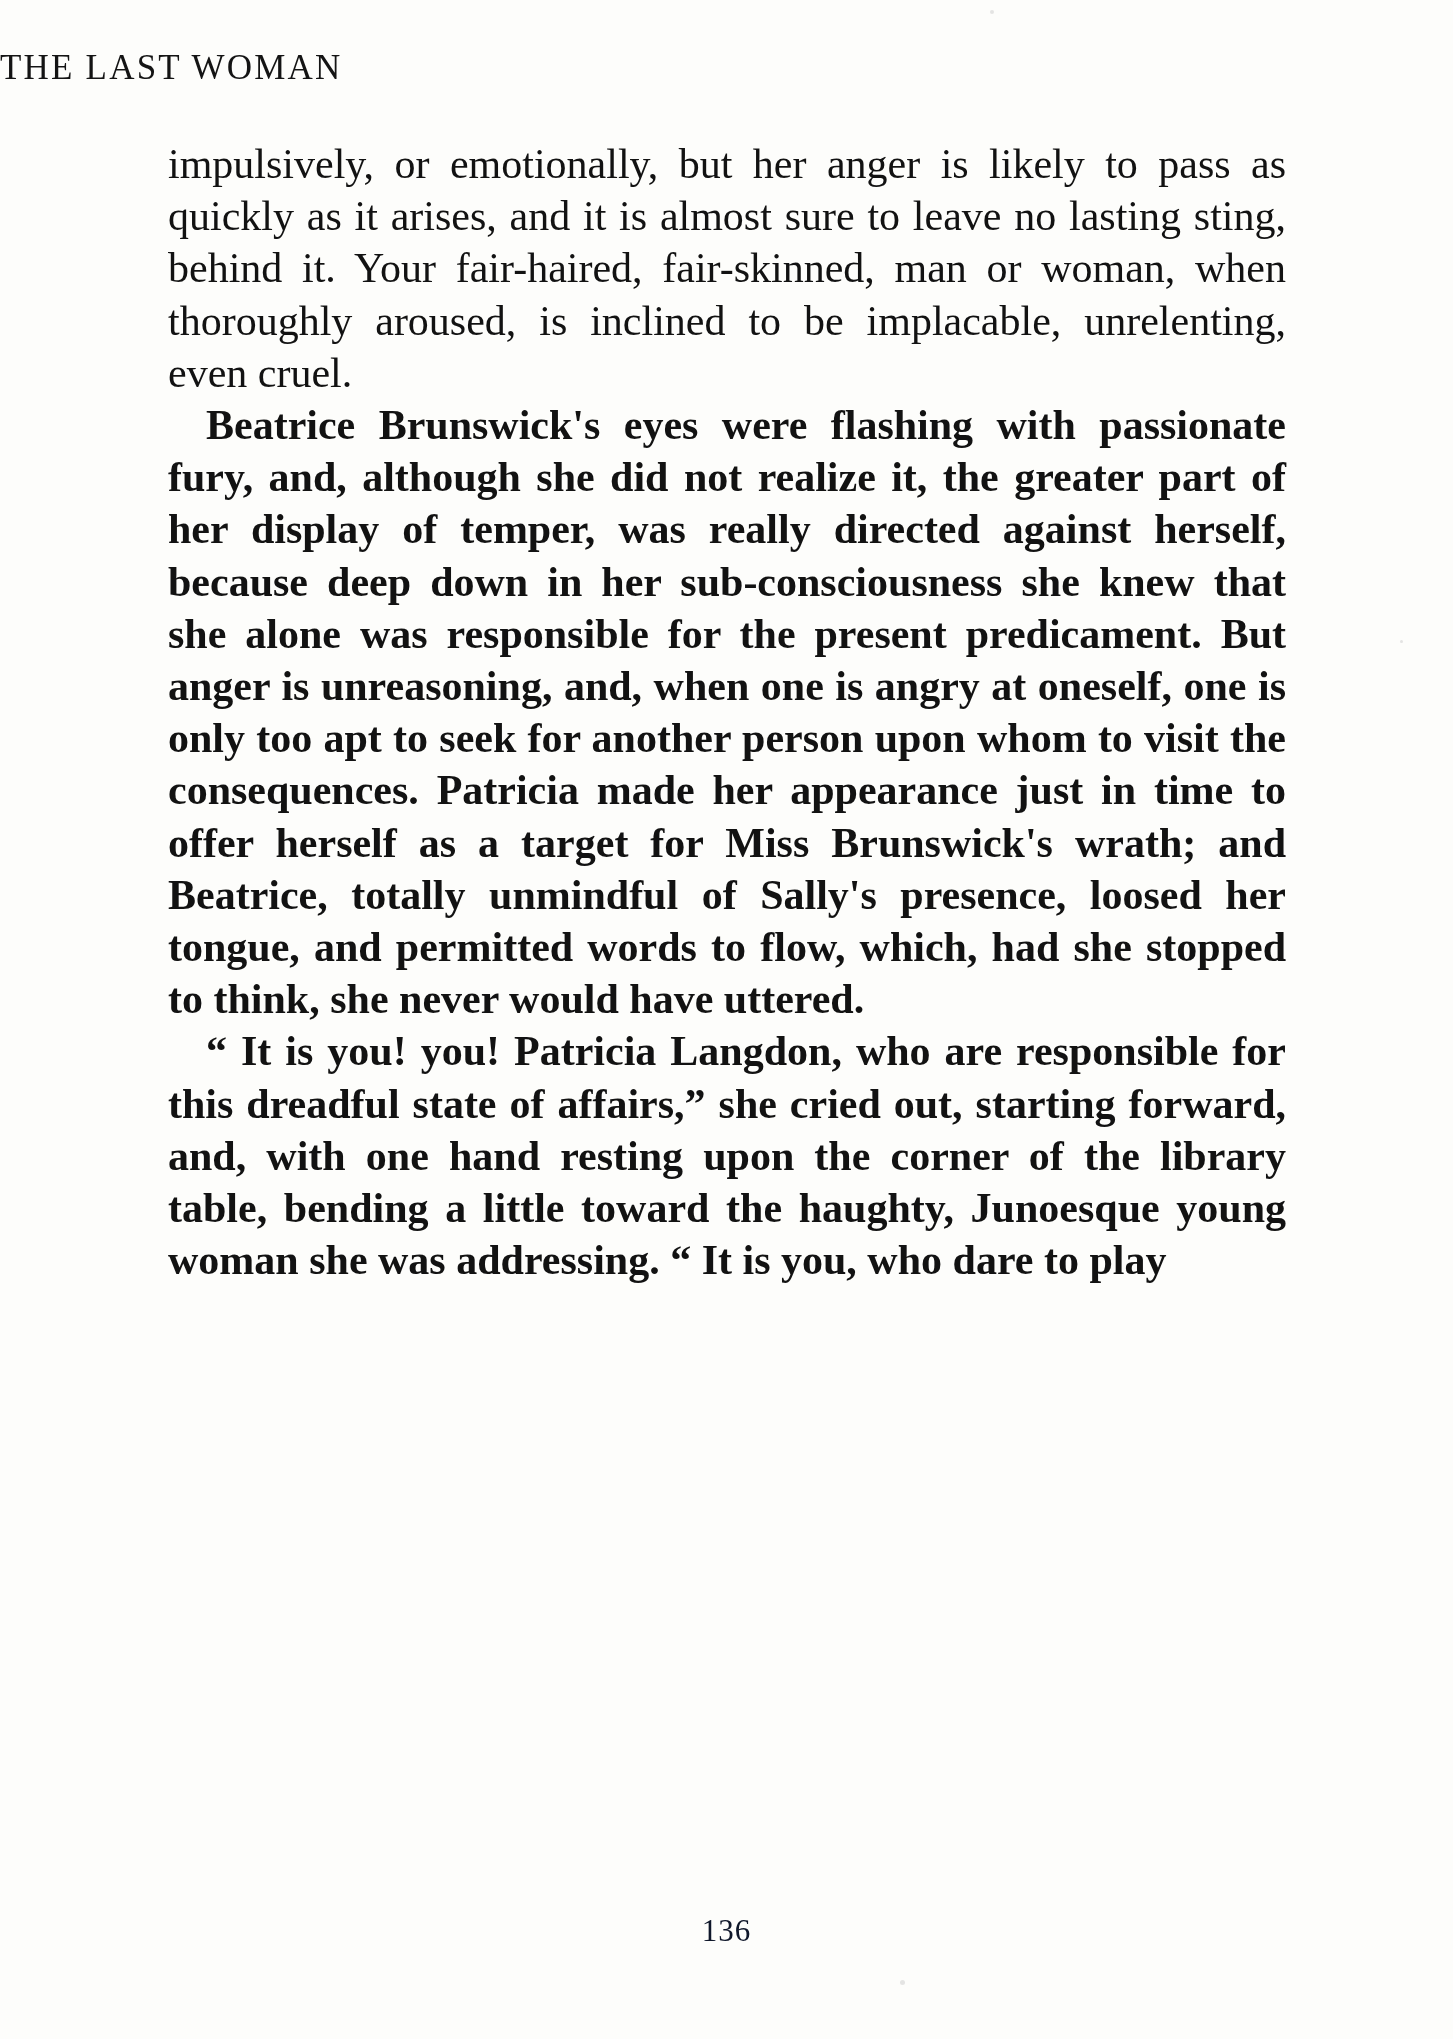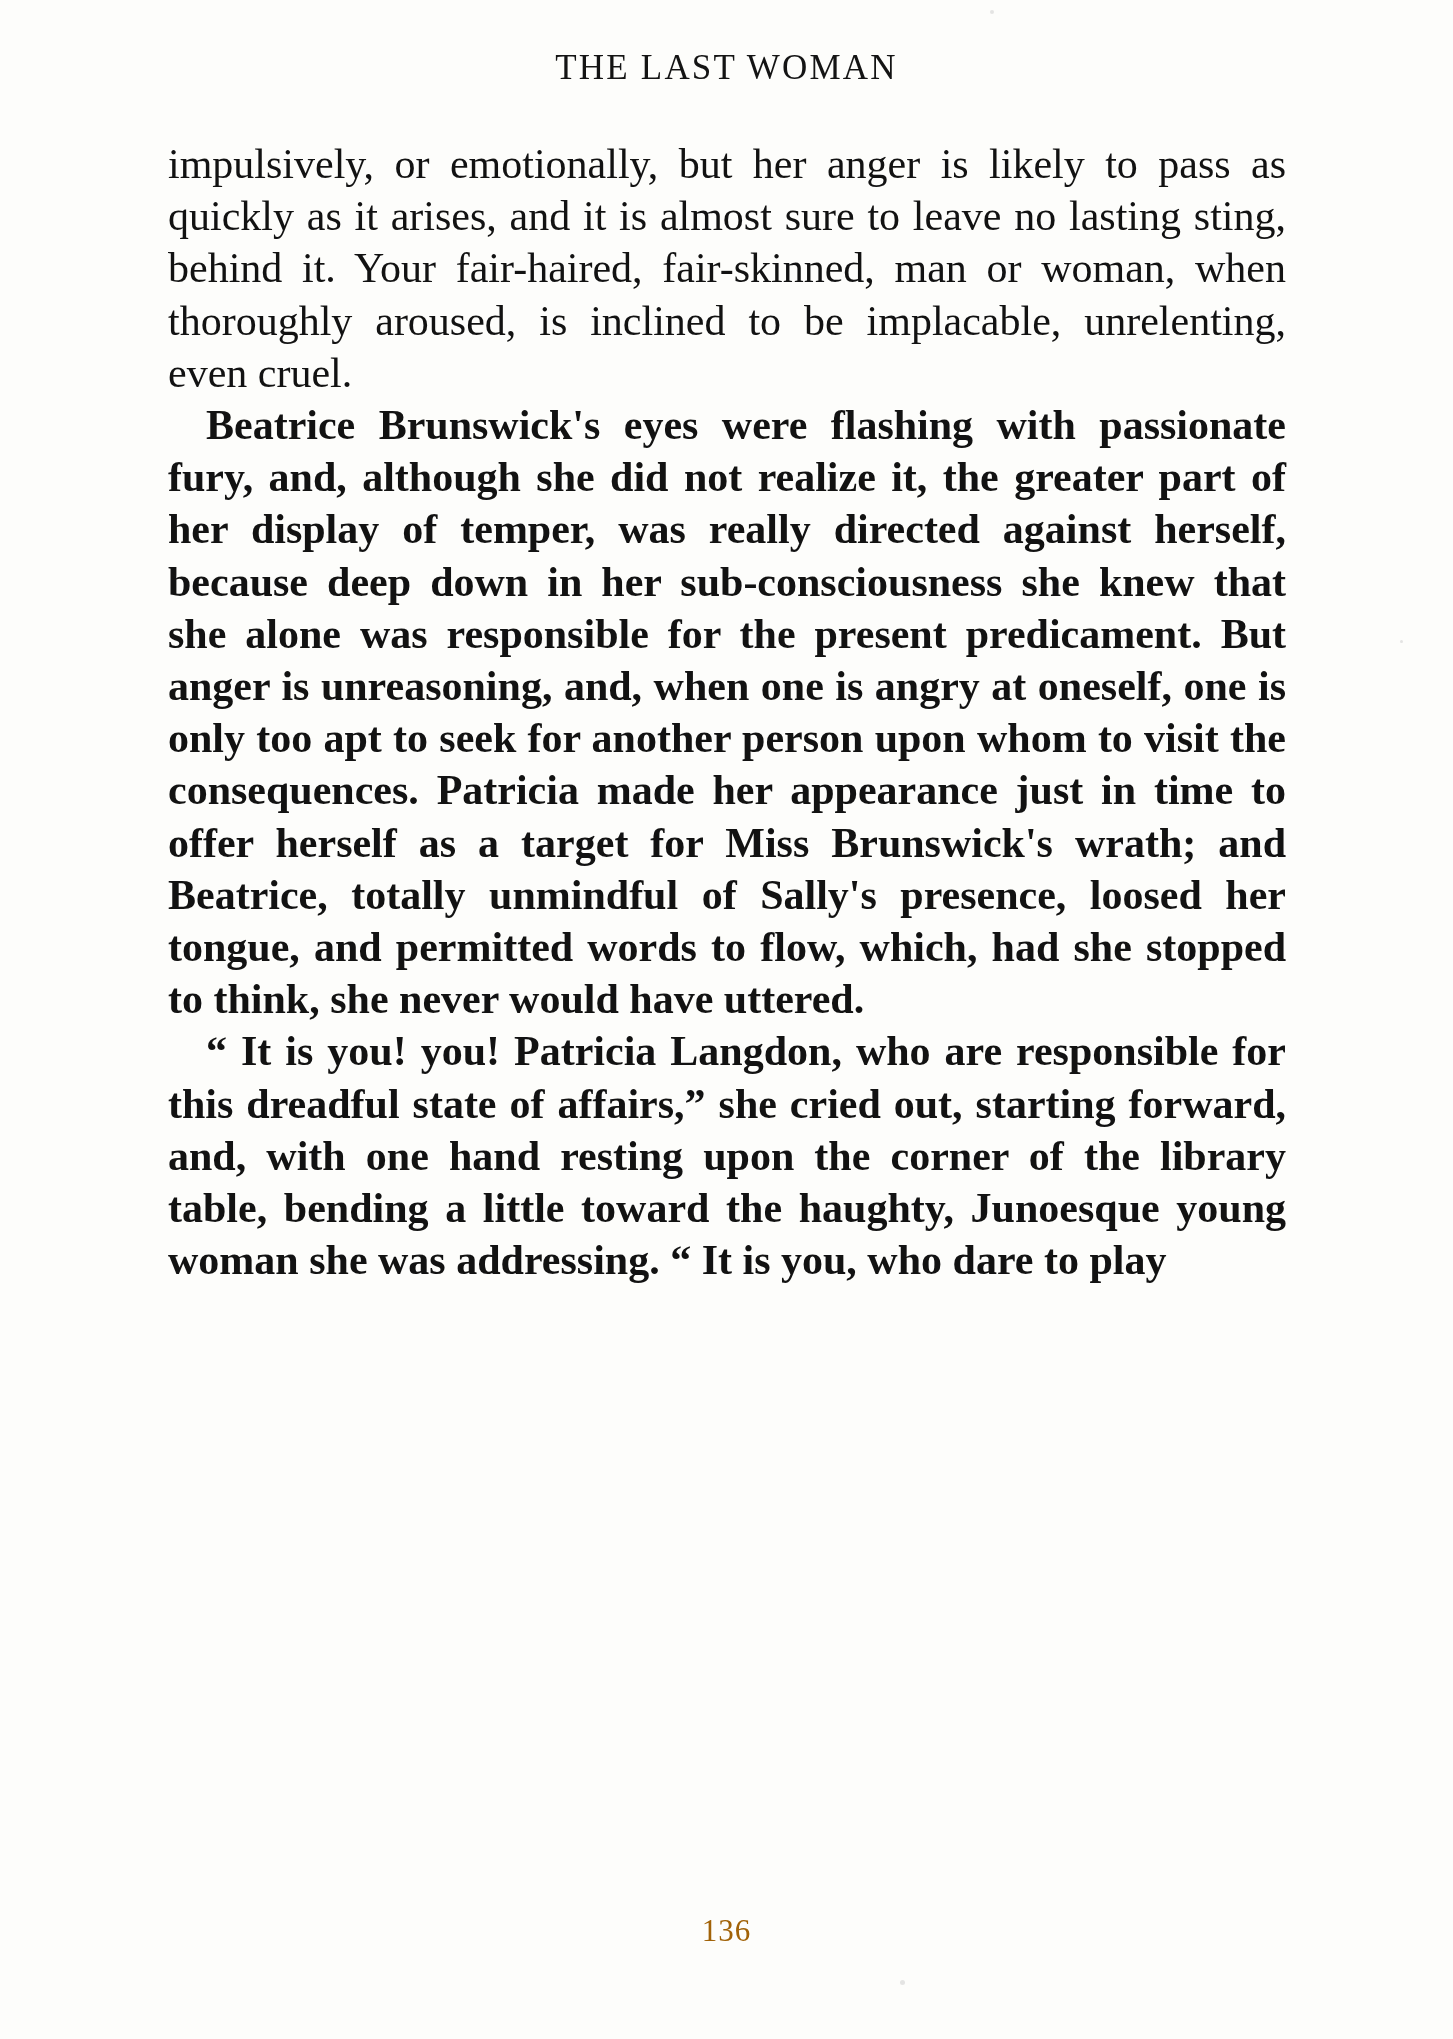--- a/index.html
+++ b/index.html
@@ -21,21 +21,21 @@
     left: 0;
     width: 1453px;
     height: 2039px;
     background: #fdfdfb;
   }
   .running-head {
     position: absolute;
     top: 48px;
     left: 0;
     width: 1453px;
-    text-align: center;
+    text-align: left;
     font-size: 35px;
     letter-spacing: 2.2px;
     font-weight: 400;
     color: #141414;
   }
   .body-text {
     position: absolute;
     top: 138px;
     left: 168px;
     width: 1118px;
@@ -57,21 +57,21 @@
     text-indent: 38px;
   }
   .folio {
     position: absolute;
     top: 1913px;
     left: 0;
     width: 1453px;
     text-align: center;
     font-size: 31px;
     letter-spacing: 1px;
-    color: #a16207;
+    color: #0f172a;
   }
   
   .speck {
     position: absolute;
     background: #cfcfcf;
     border-radius: 50%;
     opacity: 0.55;
   }
 </style>
 </head>

